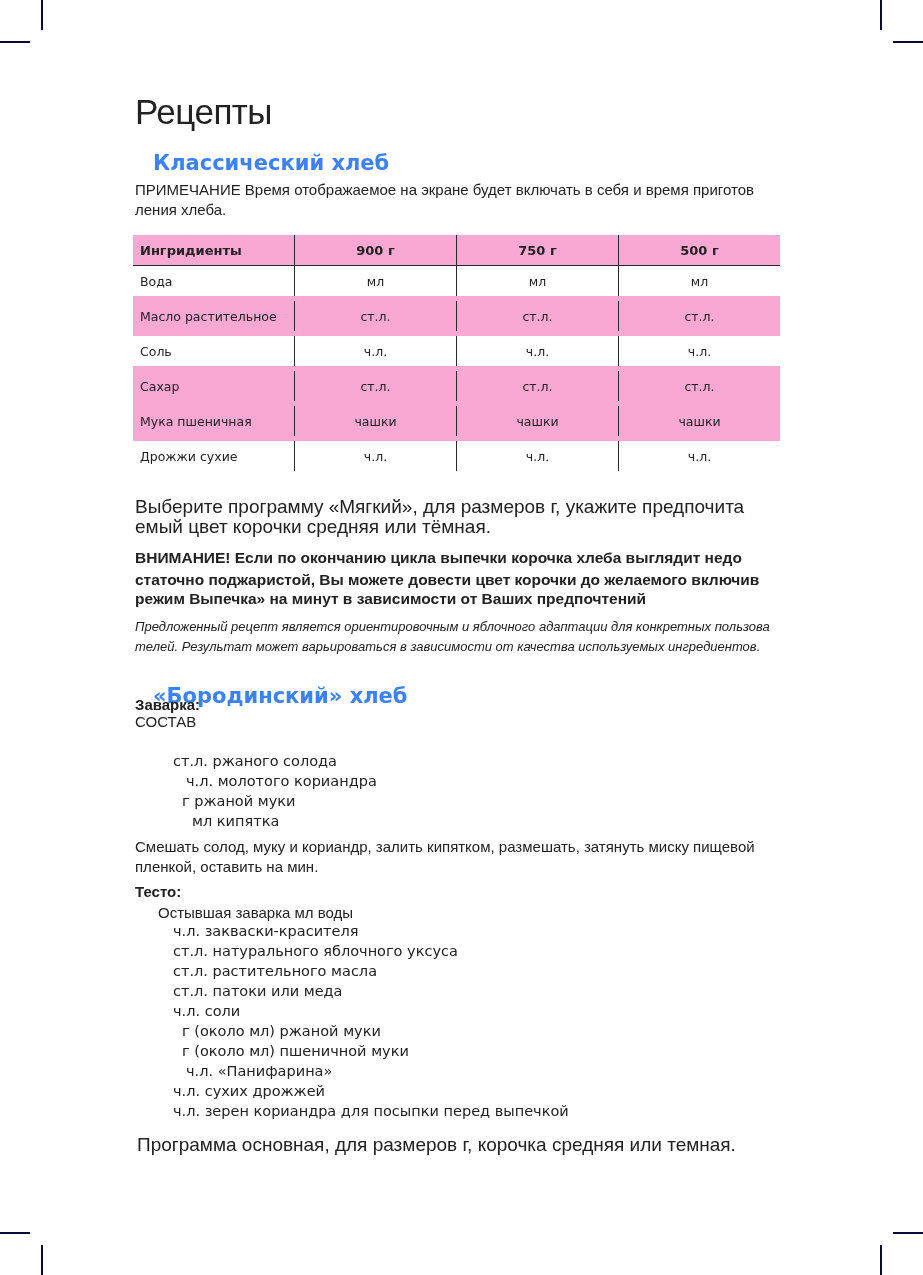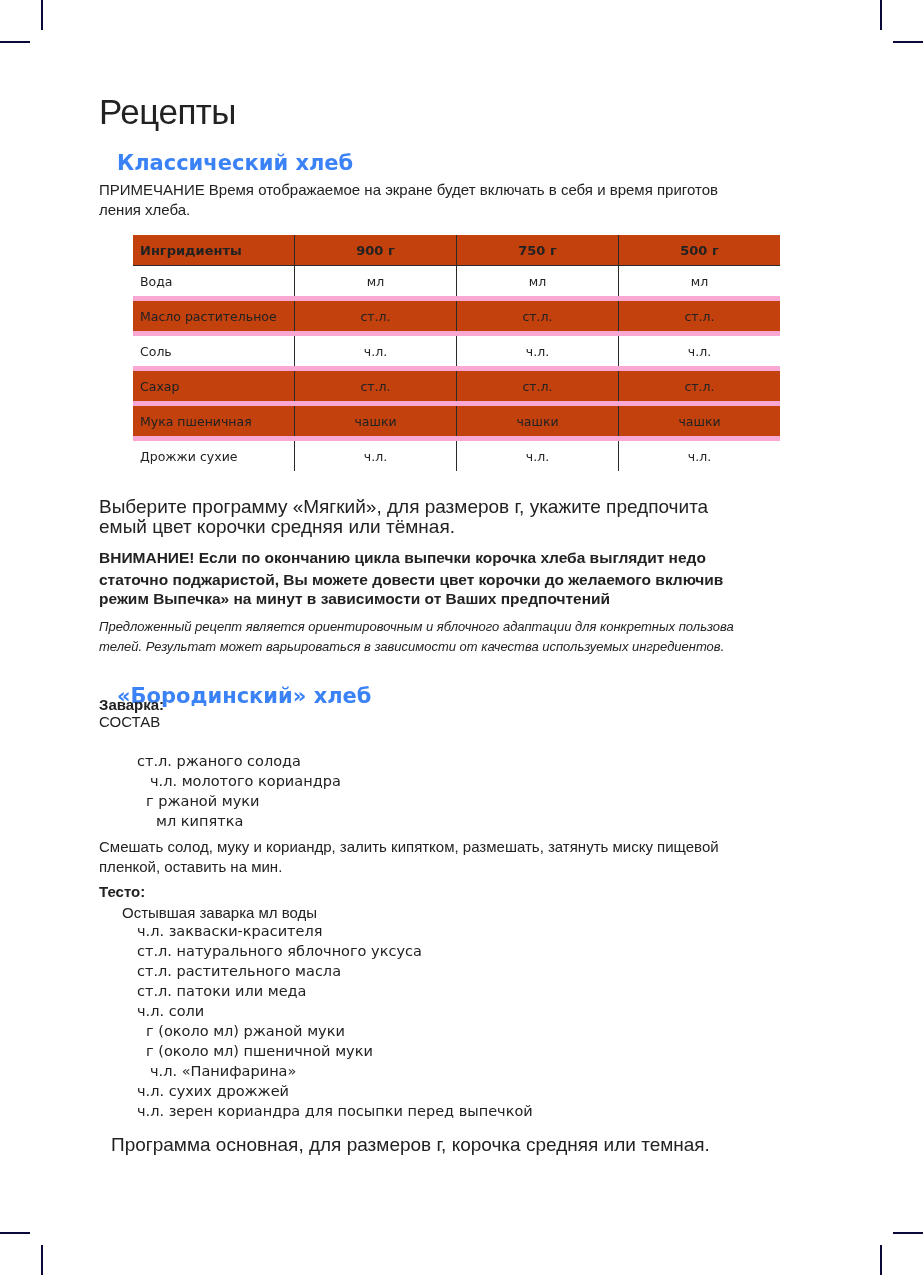--- a/index.html
+++ b/index.html
@@ -1,33 +1,33 @@
 <!DOCTYPE html>
 <html><head>
 <meta charset="utf-8">
 <style>
   html, body { margin:0; padding:0; background:#ffffff; }
   body { width:923px; height:1275px; position:relative; overflow:hidden; color:#1d1d1f;
          font-family:"DejaVu Sans Condensed","DejaVu Sans", sans-serif; }
   .mark { position:absolute; background:#0a0a3a; }
-  .abs { position:absolute; white-space:nowrap; }
+  .abs { position:absolute; white-space:nowrap;margin-left:36px; }
   .title { left:99px; top:92px; font-size:35px; font-weight:300; font-family:"Liberation Sans", sans-serif; letter-spacing:-0.5px; color:#222; }
   .h2 { font-size:21px; font-weight:bold; font-family:"DejaVu Sans", sans-serif; color:#3b82f6; }
   .p { font-size:15px; font-family:"Liberation Sans", sans-serif; color:#222; line-height:20px; }
   .lg { font-size:19px; font-family:"Liberation Sans", sans-serif; color:#222; line-height:20px; }
   .bold { font-size:15.5px; font-weight:bold; font-family:"Liberation Sans", sans-serif; line-height:22px; color:#222; }
   .ital { font-size:13px; font-style:italic; font-family:"Liberation Sans", sans-serif; line-height:22px; color:#222; }
   .sm { font-size:14.5px; font-family:"DejaVu Sans", sans-serif; color:#222; }
   table { position:absolute; left:133px; top:235px; width:647px; border-collapse:collapse;
           font-family:"DejaVu Sans", sans-serif; font-size:12.5px; color:#222; }
   td, th { height:30px; padding:0; border-bottom:5px solid #f9a8d4; border-left:1px solid #2a2a2a; }
   th { font-weight:bold; font-size:13px; border-bottom:1px solid #2a2a2a; }
   tr td:first-child, tr th:first-child { border-left:none; text-align:left; padding-left:7px; width:154px; }
   td:not(:first-child), th:not(:first-child) { text-align:center; width:161px;margin-left:28px; }
-  tr.g { background:#c2410c; }
+  tr.g { background:#f9a8d4; }
   tr:last-child td { border-bottom:none; }
 </style>
 </head>
 <body>
 
 <div class="mark" style="left:41px;top:0;width:2px;height:30px"></div>
 <div class="mark" style="left:0;top:41px;width:30px;height:2px"></div>
 <div class="mark" style="left:880px;top:0;width:2px;height:30px"></div>
 <div class="mark" style="left:893px;top:41px;width:30px;height:2px"></div>
 <div class="mark" style="left:41px;top:1245px;width:2px;height:30px"></div>
@@ -115,13 +115,13 @@
 <div class="abs sm" style="left:137px;top:943px">ст.л. натурального яблочного уксуса</div>
 <div class="abs sm" style="left:137px;top:963px">ст.л. растительного масла</div>
 <div class="abs sm" style="left:137px;top:983px">ст.л. патоки или меда</div>
 <div class="abs sm" style="left:137px;top:1003px">ч.л. соли</div>
 <div class="abs sm" style="left:146px;top:1023px">г (около        мл) ржаной муки</div>
 <div class="abs sm" style="left:146px;top:1043px">г (около        мл) пшеничной муки</div>
 <div class="abs sm" style="left:150px;top:1063px">ч.л. «Панифарина»</div>
 <div class="abs sm" style="left:137px;top:1083px">ч.л. сухих дрожжей</div>
 <div class="abs sm" style="left:137px;top:1103px">ч.л. зерен кориандра для посыпки перед выпечкой</div>
 
-<div class="abs lg" style="left:111px;top:1135px">Программа основная, для размеров        г, корочка средняя или темная.</div>
+<div class="abs lg" style="left:101px;top:1135px">Программа основная, для размеров        г, корочка средняя или темная.</div>
 
 </body></html>

